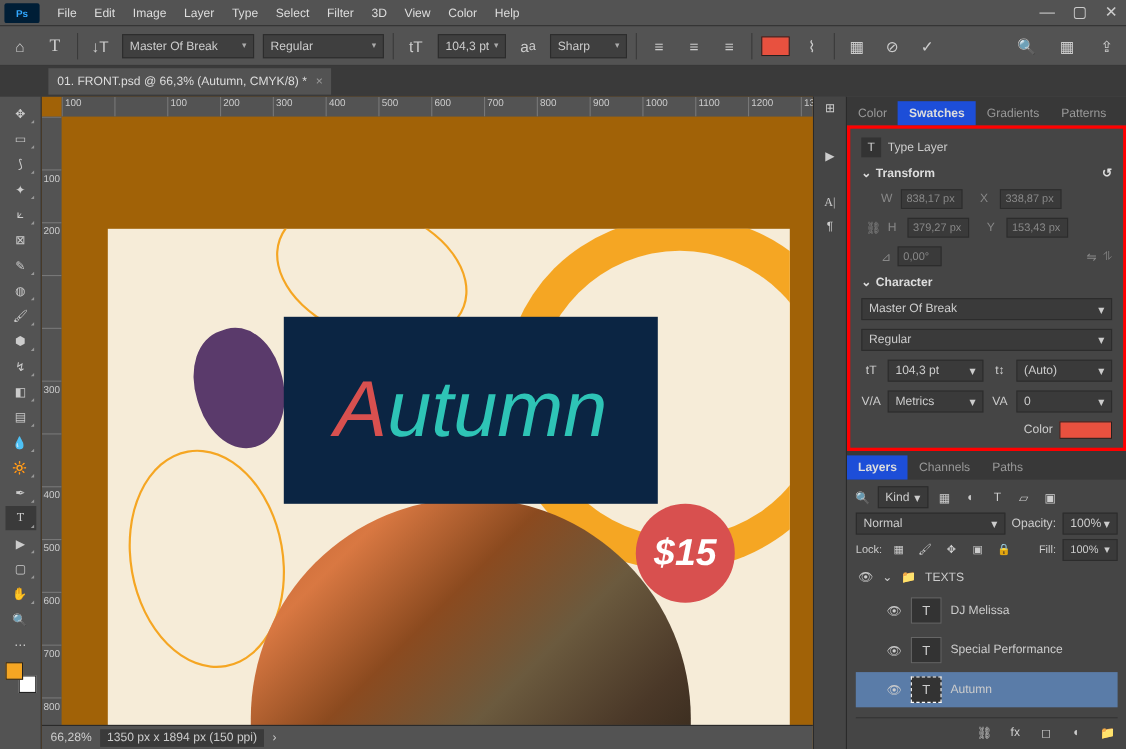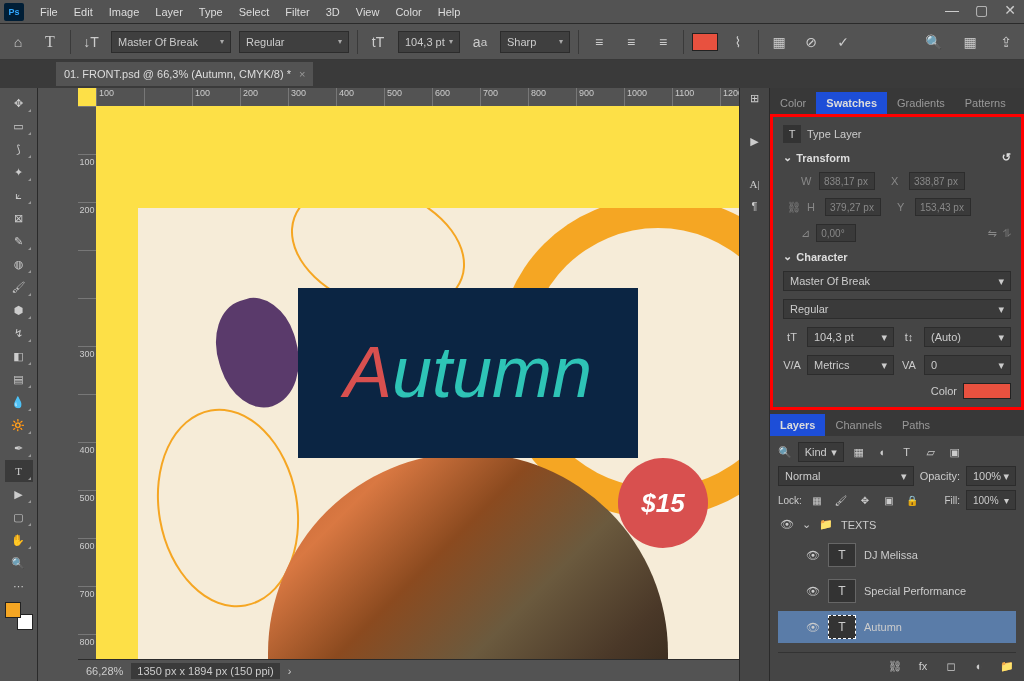--- a/index.html
+++ b/index.html
@@ -1,52 +1,52 @@
 <!DOCTYPE html>
 <html><head>
 <meta charset="utf-8">
 <style>
 * { margin: 0; padding: 0; box-sizing: border-box; font-family: "Segoe UI", Tahoma, sans-serif; }
 body { background: #535353; color: #ccc; font-size: 11px; overflow: hidden; width: 1024px; height: 681px; position: relative; }
 .menubar { height: 24px; background: #535353; display: flex; align-items: center; padding: 0 4px; border-bottom: 1px solid #2a2a2a; }
-.menubar .logo { width: 20px; height: 18px; background: #001e36; color: #31a8ff; display: flex; align-items: center; justify-content: center; font-size: 9px; font-weight: bold; border-radius: 2px; margin-right: 8px; }
+.menubar .logo { width: 32px; height: 18px; background: #001e36; color: #31a8ff; display: flex; align-items: center; justify-content: center; font-size: 9px; font-weight: bold; border-radius: 2px; margin-right: 8px; }
 .menubar .mitem { padding: 2px 8px; color: #ddd; cursor: pointer; }
 .winctrl { position: absolute; right: 8px; top: 2px; display: flex; gap: 16px; color: #ccc; font-size: 14px; }
 .optbar { height: 36px; background: #535353; display: flex; align-items: center; padding: 0 6px; gap: 8px; border-bottom: 1px solid #383838; }
 .optbar .ico { width: 24px; height: 24px; display: flex; align-items: center; justify-content: center; color: #ccc; font-size: 14px; }
 .dropdown { background: #3f3f3f; border: 1px solid #2c2c2c; height: 22px; display: flex; align-items: center; padding: 0 6px; color: #ccc; min-width: 60px; justify-content: space-between; }
 .dropdown .arrow { font-size: 8px; color: #aaa; }
 .swatch-red { width: 26px; height: 18px; background: #e8513f; border: 1px solid #222; }
 .sep { width: 1px; height: 24px; background: #3a3a3a; }
 .rightico { margin-left: auto; display: flex; gap: 12px; align-items: center; }
-.tabbar { height: 28px; background: #3a3a3a; display: flex; align-items: center; padding-left: 56px; }
+.tabbar { height: 28px; background: #3a3a3a; display: flex; align-items: center; padding-left: 44px; }
 .doctab { background: #535353; height: 24px; display: flex; align-items: center; padding: 0 8px; color: #ddd; gap: 8px; }
 .doctab .close { color: #999; cursor: pointer; }
 .workspace { display: flex; height: calc(681px - 24px - 36px - 28px); }
 .toolbar { width: 38px; background: #535353; display: flex; flex-direction: column; align-items: center; padding-top: 4px; gap: 1px; border-right: 1px solid #2a2a2a; }
 .toolbar .tool { width: 28px; height: 22px; display: flex; align-items: center; justify-content: center; color: #ccc; position: relative; }
 .toolbar .tool.active { background: #3a3a3a; }
 .toolbar .tool .tri { position: absolute; right: 2px; bottom: 2px; width: 0; height: 0; border-left: 3px solid transparent; border-bottom: 3px solid #999; }
 .fgbg { position: relative; width: 28px; height: 28px; margin-top: 4px; }
 .fgbg .fg { position: absolute; width: 16px; height: 16px; background: #f5a623; border: 1px solid #222; top: 0; left: 0; }
 .fgbg .bg { position: absolute; width: 16px; height: 16px; background: #fff; border: 1px solid #222; bottom: 0; right: 0; }
-.canvas { flex: 1; background: #fde047; position: relative; overflow: hidden; margin-left: 40px; }
+.canvas { flex: 1; background: #a16207; position: relative; overflow: hidden; }
 .ruler-h { position: absolute; top: 0; left: 18px; right: 0; height: 18px; background: #535353; display: flex; font-size: 9px; color: #ccc; overflow: hidden; }
 .ruler-h span { width: 48px; border-left: 1px solid #777; padding-left: 2px; flex-shrink: 0; }
 .ruler-v { position: absolute; top: 18px; left: 0; width: 18px; bottom: 0; background: #535353; display: flex; flex-direction: column; font-size: 9px; color: #ccc; overflow: hidden; }
 .ruler-v span { height: 48px; border-top: 1px solid #777; padding-top: 2px; writing-mode: horizontal-tb; text-align: center; flex-shrink: 0; }
 .artboard { position: absolute; top: 120px; left: 60px; width: 620px; height: 500px; background: #f6ecd8; overflow: hidden; }
 .blob1 { position: absolute; width: 320px; height: 320px; background: #f5a623; border-radius: 50% 48% 52% 50%; top: -10px; right: -60px; }
 .blob2 { position: absolute; width: 260px; height: 260px; background: #f6ecd8; border-radius: 50%; top: 20px; right: -30px; }
 .blob-dark { position: absolute; width: 80px; height: 110px; background: #5a3a6b; border-radius: 50% 45% 55% 48%; top: 90px; left: 80px; transform: rotate(-18deg); }
 .title-box { position: absolute; top: 80px; left: 160px; width: 340px; height: 170px; background: #0b2543; display: flex; flex-direction: column; align-items: center; justify-content: center; }
 .script { font-family: "Brush Script MT", cursive; font-size: 72px; color: #2ec4b6; font-style: italic; line-height: 0.8; }
 .script .a { color: #d8504f; }
 .festival { color: #f6ecd8; letter-spacing: 8px; font-size: 18px; margin-top: 6px; }
-.price { position: absolute; top: 250px; right: 50px; width: 90px; height: 90px; background: #d8504f; border-radius: 50%; display: flex; align-items: center; justify-content: center; color: #fff; font-size: 26px; font-style: italic; font-weight: bold; }
+.price { position: absolute; top: 250px; right: 50px; width: 90px; height: 90px; background: #d8504f; border-radius: 50%; display: flex; align-items: center; justify-content: center; color: #fff; font-size: 34px; font-style: italic; font-weight: bold; }
 .photo { position: absolute; top: 245px; left: 130px; width: 400px; height: 280px; border-radius: 200px 200px 0 0; background: linear-gradient(135deg, #b85c2e 0%, #d97842 20%, #8b4a1f 40%, #6b5a3e 60%, #4a3828 80%, #2e2418 100%); overflow: hidden; }
 .leafline { position: absolute; border: 2px solid #f5a623; border-radius: 50%; background: transparent; }
 .statusbar { height: 22px; background: #535353; display: flex; align-items: center; padding: 0 8px; gap: 8px; color: #ccc; border-top: 1px solid #2a2a2a; }
 .collapsed { width: 30px; background: #454545; display: flex; flex-direction: column; align-items: center; padding-top: 4px; gap: 10px; border-left: 1px solid #2a2a2a; }
 .collapsed div { color: #ccc; }
 .panels { width: 255px; background: #454545; display: flex; flex-direction: column; border-left: 1px solid #2a2a2a; }
 .panel-tabs { display: flex; height: 26px; align-items: flex-end; background: #383838; }
 .panel-tabs .tab { padding: 5px 10px; color: #999; cursor: pointer; }
 .panel-tabs .tab.active { color: #ddd; background: #1d4ed8; font-weight: bold; }
 .redbox { border: 3px solid #ff0000; padding: 0px; }

